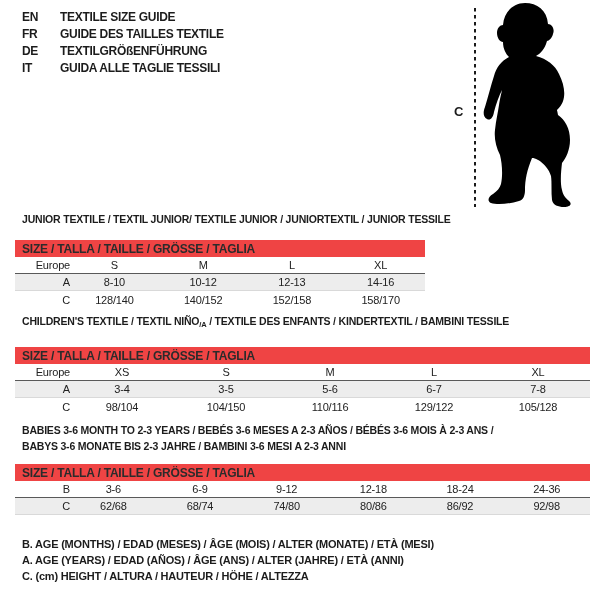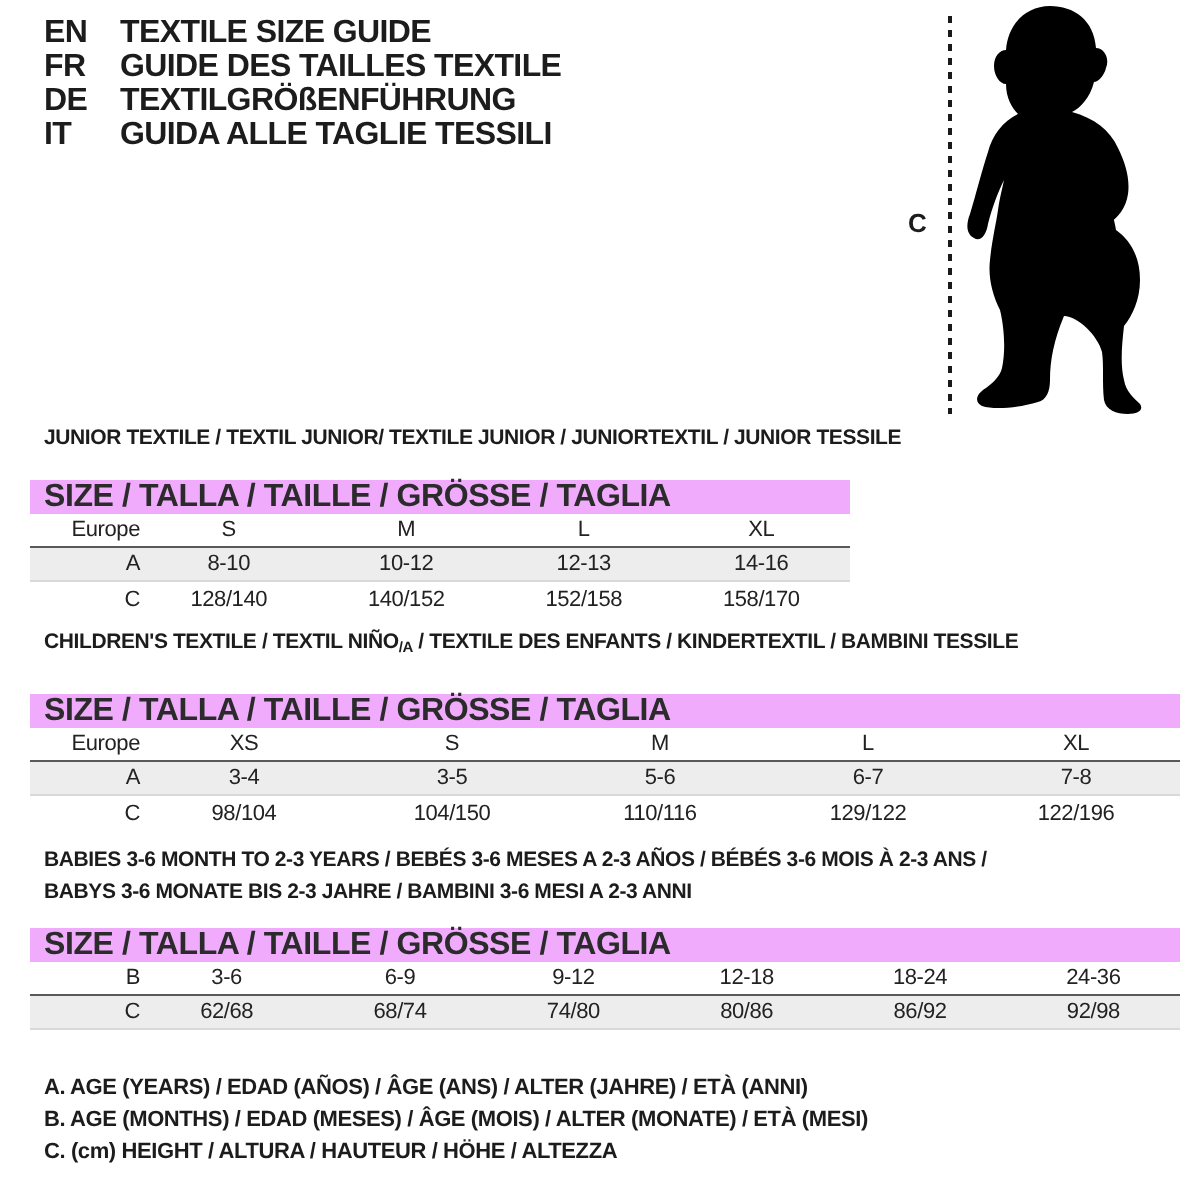--- a/index.html
+++ b/index.html
@@ -2,37 +2,37 @@
 <html><head>
 <meta charset="utf-8">
 <style>
   * { margin:0; padding:0; box-sizing:border-box; }
   html,body { width:600px; height:600px; background:#ffffff; }
   body { font-family:"Liberation Sans", sans-serif; color:#1c1c1c; position:relative; overflow:hidden; }
   .canvas { position:absolute; inset:0; width:600px; height:600px; background:#fff; }
 
   
   .lang-list { position:absolute; left:22px; top:8px; }
-  .lang-row { display:flex; height:17px; align-items:center; font-weight:bold; font-size:16px; letter-spacing:-0.3px; }
+  .lang-row { display:flex; height:17px; align-items:center; font-weight:bold; font-size:12px; letter-spacing:-0.3px; }
   .lang-code { width:38px; }
   .lang-label { white-space:nowrap; }
 
   
   .figure { position:absolute; left:450px; top:0; width:140px; height:215px; }
   .figure svg { position:absolute; left:0; top:0; }
   .measure-label { position:absolute; left:4px; top:104px; font-weight:bold; font-size:13px; }
 
   
   .sec-title { position:absolute; left:22px; font-weight:bold; font-size:10.5px; letter-spacing:-0.2px; white-space:nowrap; }
   .sec-title sub { font-size:7.5px; vertical-align:-2px; }
   .sec-title.two-line { line-height:16px; }
 
   
   .size-table { position:absolute; left:15px; }
-  .size-bar { height:17px; background:#f0abfc; color:#2b2b2b; font-size:16px; font-weight:600; letter-spacing:-0.2px; display:flex; align-items:center; padding-left:7px; }
+  .size-bar { height:17px; background:#ef4444; color:#2b2b2b; font-size:12px; font-weight:600; letter-spacing:-0.2px; display:flex; align-items:center; padding-left:7px; }
   .t-row { display:flex; height:17px; align-items:center; font-size:11px; letter-spacing:-0.2px; color:#222; }
   .t-row.first { border-bottom:1px solid #595959; }
   .t-row.alt { background:#ededed; border-bottom:1px solid #d9d9d9; }
   .t-cell { flex:1; text-align:center; white-space:nowrap; }
   .t-cell.label { flex:0 0 55px; text-align:right; padding-left:7px; }
 
   
   .footnotes { position:absolute; left:22px; top:538px; }
   .footnote { height:16px; font-weight:bold; font-size:11px; letter-spacing:-0.2px; white-space:nowrap; }
 </style>
@@ -150,21 +150,21 @@
       <span class="t-cell">5-6</span>
       <span class="t-cell">6-7</span>
       <span class="t-cell">7-8</span>
     </div>
     <div class="t-row">
       <span class="t-cell label">C</span>
       <span class="t-cell">98/104</span>
       <span class="t-cell">104/150</span>
       <span class="t-cell">110/116</span>
       <span class="t-cell">129/122</span>
-      <span class="t-cell">122/196</span>
+      <span class="t-cell">105/128</span>
     </div>
   </div>
 
   <div class="sec-title two-line" style="top:422px;">
     <div>BABIES 3-6 MONTH TO 2-3 YEARS / BEBÉS 3-6 MESES A 2-3 AÑOS / BÉBÉS 3-6 MOIS À 2-3 ANS /</div>
     <div>BABYS 3-6 MONATE BIS 2-3 JAHRE / BAMBINI 3-6 MESI A 2-3 ANNI</div>
   </div>
   <div class="size-table" style="top:464px; width:575px;">
     <div class="size-bar">SIZE / TALLA / TAILLE / GRÖSSE / TAGLIA</div>
     <div class="t-row first">
@@ -181,18 +181,18 @@
       <span class="t-cell">62/68</span>
       <span class="t-cell">68/74</span>
       <span class="t-cell">74/80</span>
       <span class="t-cell">80/86</span>
       <span class="t-cell">86/92</span>
       <span class="t-cell">92/98</span>
     </div>
   </div>
 
   <div class="footnotes">
+    <div class="footnote">B. AGE (MONTHS) / EDAD (MESES) / ÂGE (MOIS) / ALTER (MONATE) / ETÀ (MESI)</div>
     <div class="footnote">A. AGE (YEARS) / EDAD (AÑOS) / ÂGE (ANS) / ALTER (JAHRE) / ETÀ (ANNI)</div>
-    <div class="footnote">B. AGE (MONTHS) / EDAD (MESES) / ÂGE (MOIS) / ALTER (MONATE) / ETÀ (MESI)</div>
     <div class="footnote">C. (cm) HEIGHT / ALTURA / HAUTEUR / HÖHE / ALTEZZA</div>
   </div>
 
 </div>
 
 </body></html>

